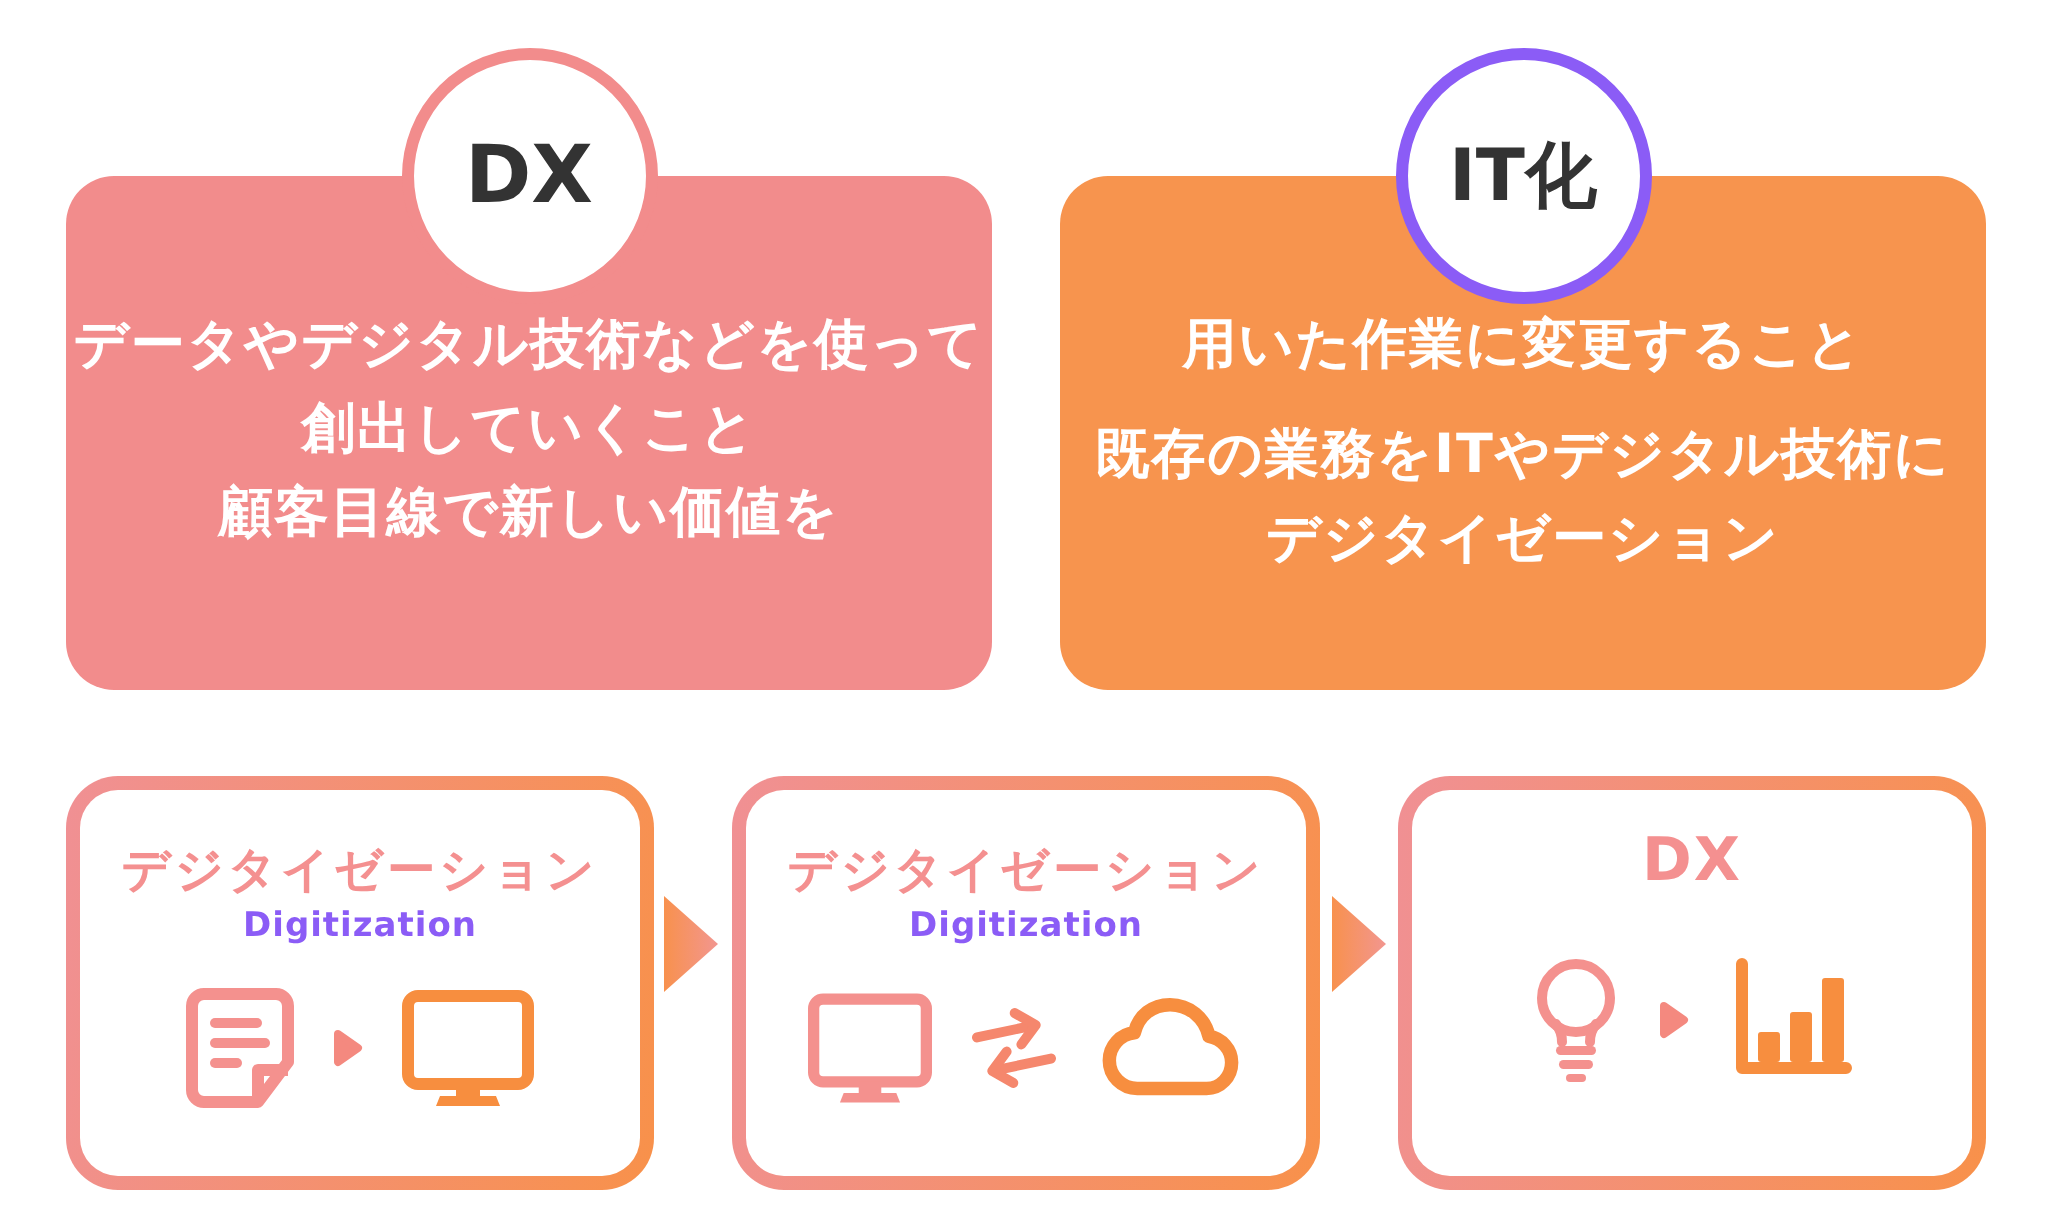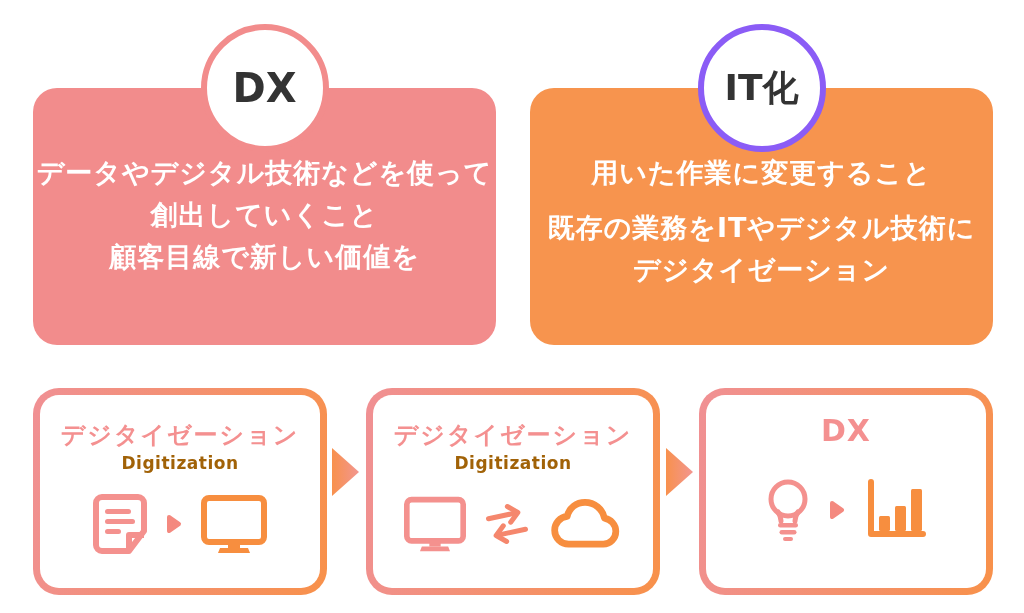--- a/index.html
+++ b/index.html
@@ -38,21 +38,21 @@
   .step-2{left:366px;}
   .step-3{left:699px;}
   .step-inner{
     width:100%;height:100%;background:#ffffff;border-radius:19px;
     display:flex;flex-direction:column;align-items:center;box-sizing:border-box;
   }
   .step-title{
     margin-top:26px;font-size:24px;font-weight:bold;color:#F49090;letter-spacing:2px;line-height:28px;
   }
   .step-3 .step-title{font-size:30px;margin-top:22px;letter-spacing:1px;}
-  .step-subtitle{font-size:17px;font-weight:bold;color:#a16207;margin-top:4px;letter-spacing:0.5px;}
+  .step-subtitle{font-size:17px;font-weight:bold;color:#8b5cf6;margin-top:4px;letter-spacing:0.5px;}
   .icon-row{
     flex:1;display:flex;align-items:center;justify-content:center;gap:18px;
     margin-bottom:14px;
   }
   
   .flow-arrow{
     position:absolute;top:448px;width:27px;height:48px;
     clip-path:polygon(0 0,100% 50%,0 100%);
     background:linear-gradient(to right,#F8914D,#F29690);
   }

